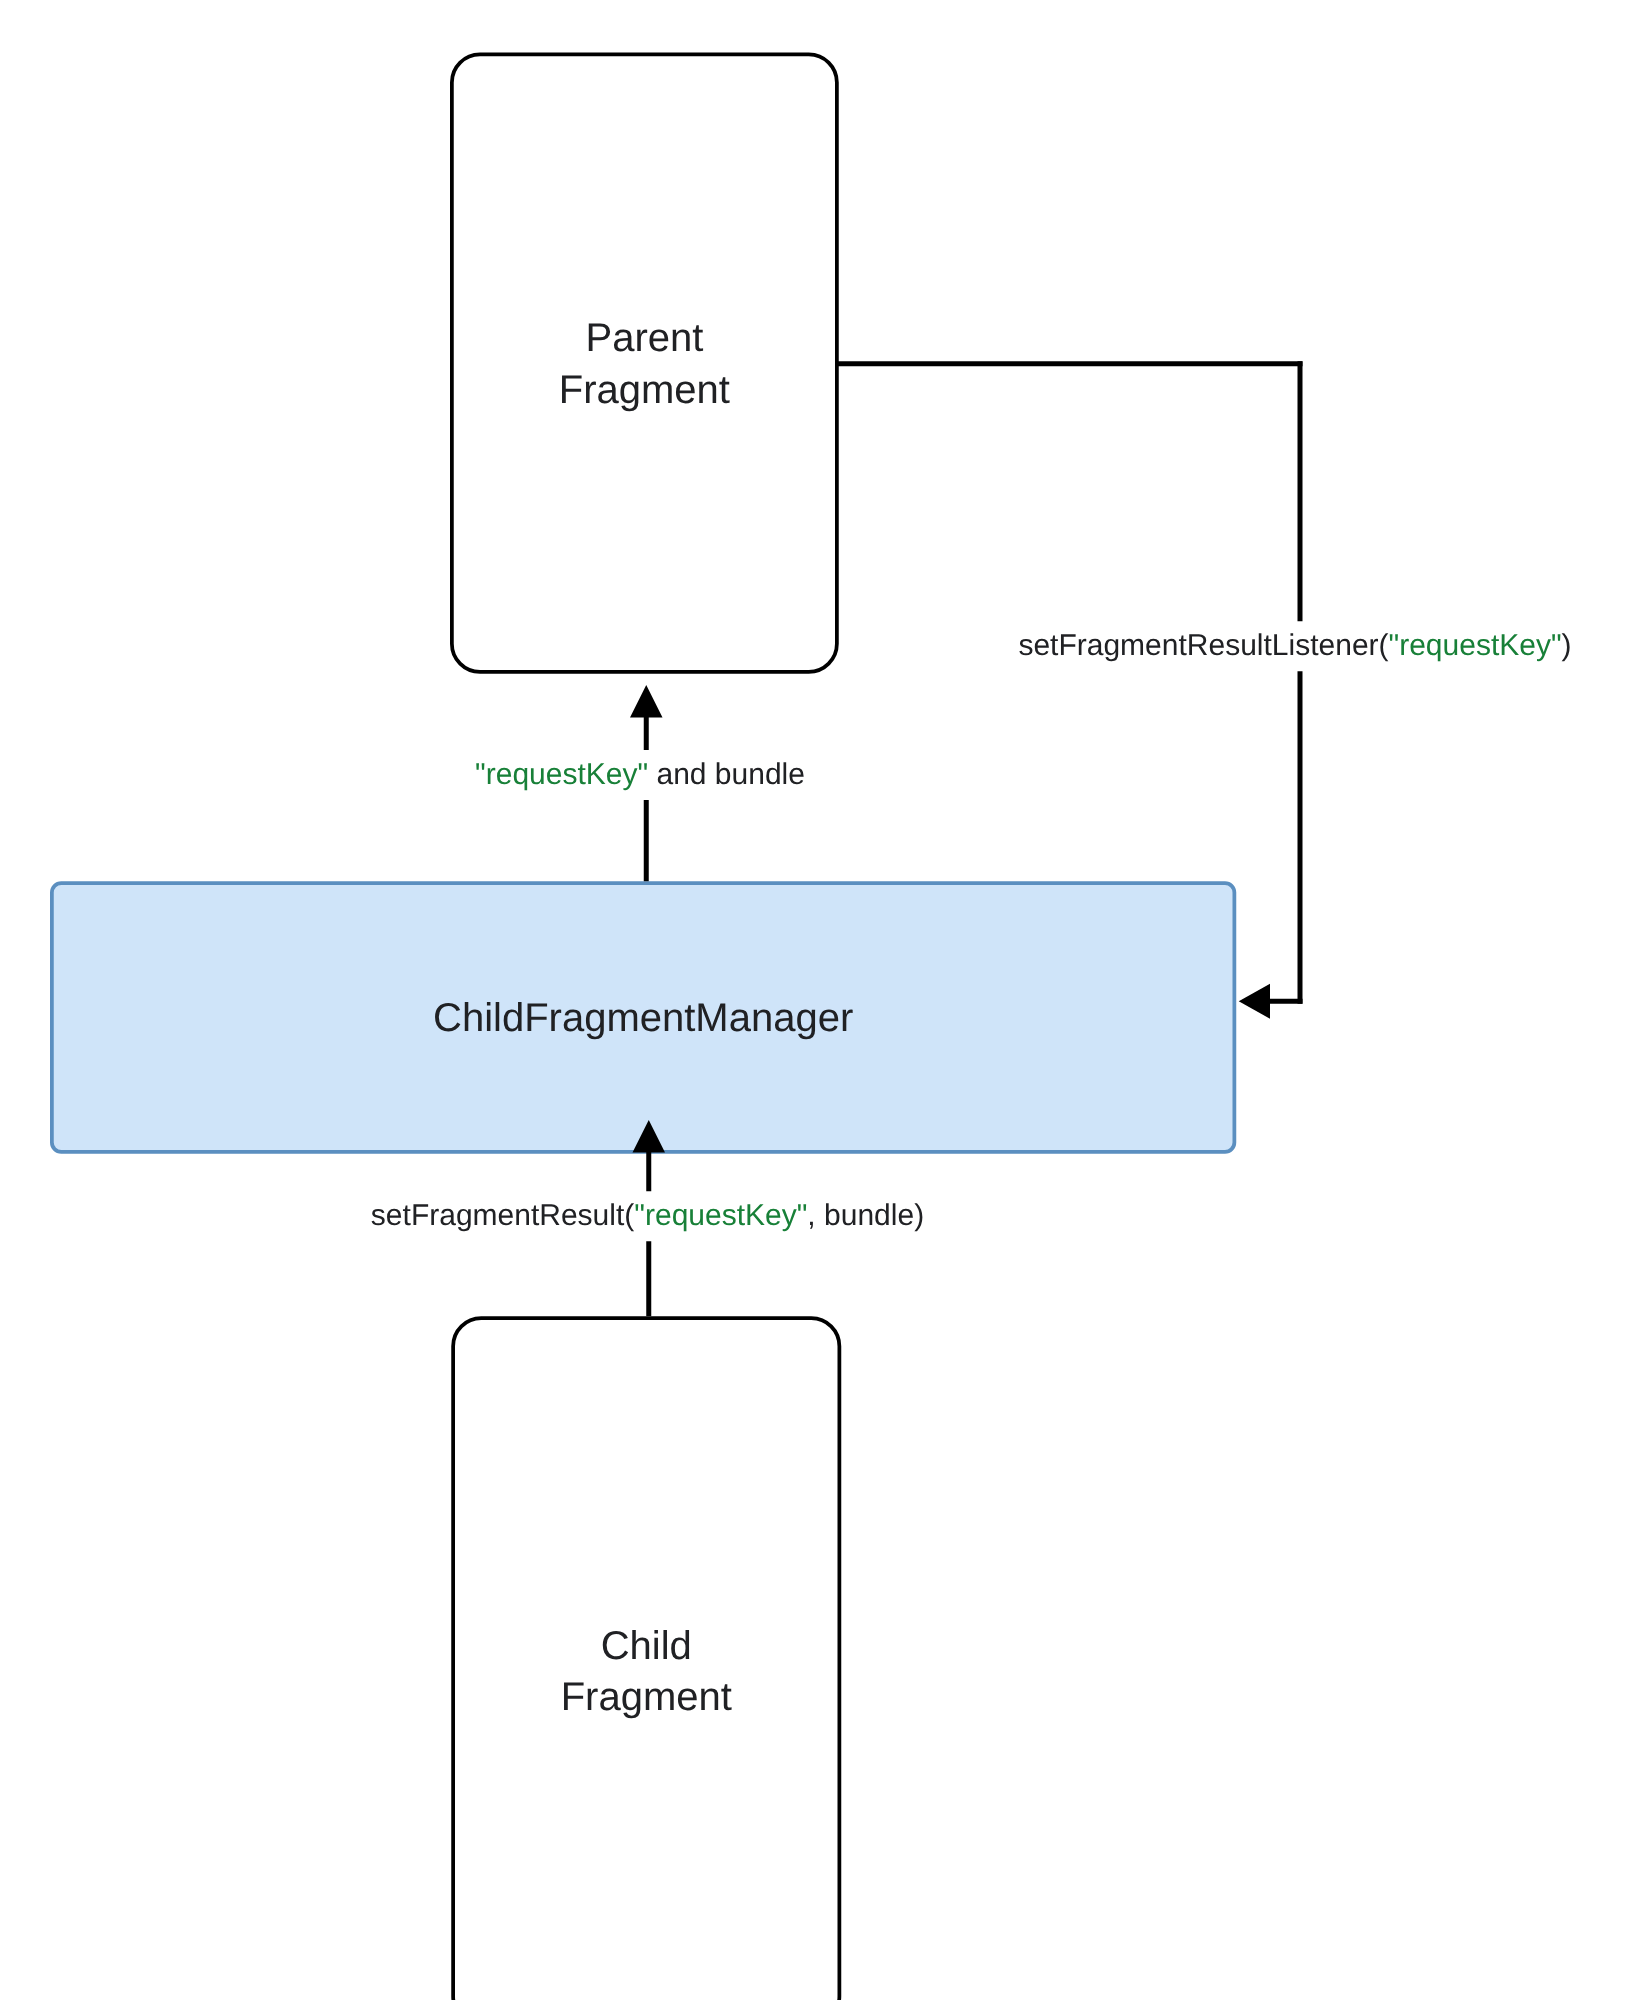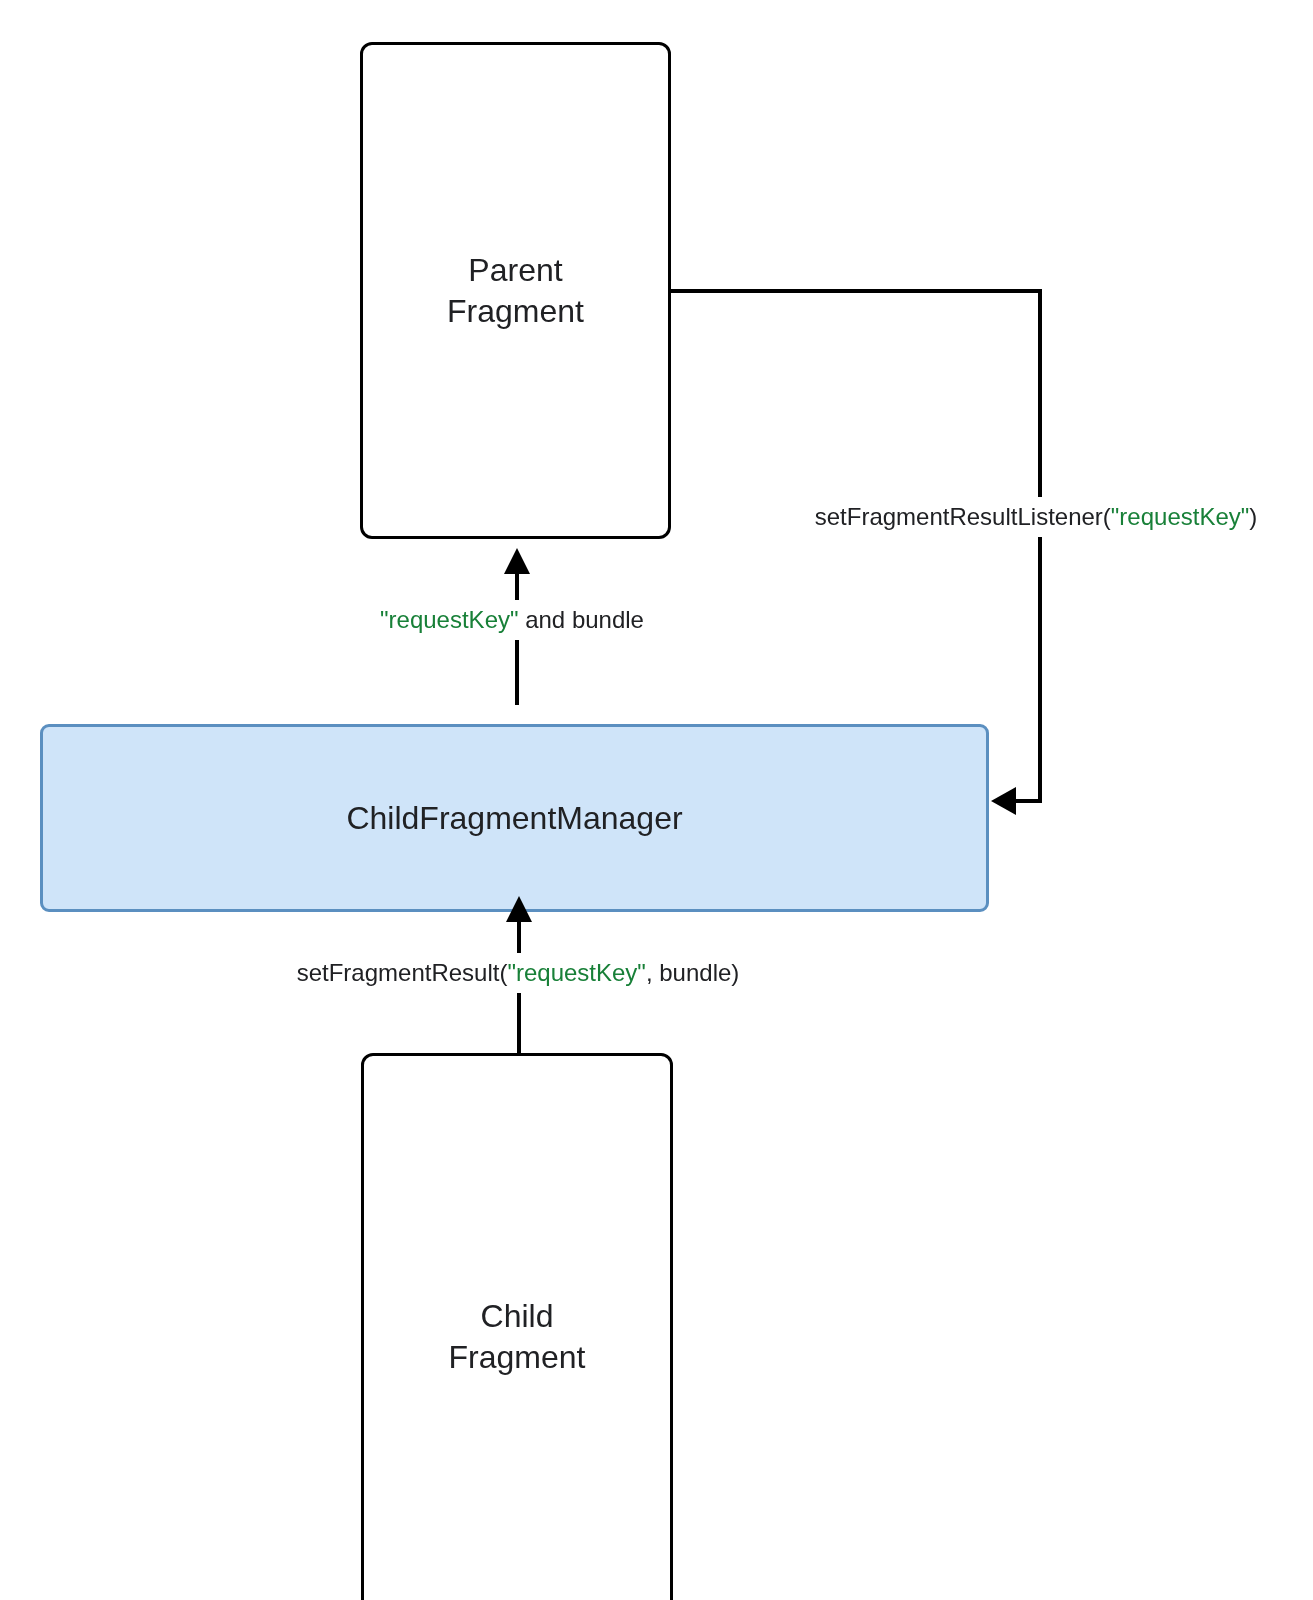--- a/index.html
+++ b/index.html
@@ -20,21 +20,21 @@
   .node {
     position: absolute;
     box-sizing: border-box;
     display: flex;
     align-items: center;
     justify-content: center;
     text-align: center;
   }
   .fragment-node {
     border: 3px solid var(--line, #000000);
-    border-radius: 12px;
+    border-radius: 24px;
     background: #ffffff;
   }
   .manager-node {
     border: 3px solid var(--manager-border, #5b8fc0);
     border-radius: 9px;
     background: var(--manager-fill, #cfe4f9);
   }
   .node-label {
     font-size: 32px;
     line-height: 41px;
@@ -82,21 +82,21 @@
 
 <div class="canvas" style="--bg: #ffffff; --line: #000000; --text: #202124; --key-green: #188038; --manager-fill: #cfe4f9; --manager-border: #5b8fc0;">
 
   <div class="node fragment-node" style="left:360px; top:42px; width:311px; height:497px;">
     <div class="node-label">
       <div>Parent</div>
       <div>Fragment</div>
     </div>
   </div>
 
-  <div class="node manager-node" style="left:40px; top:724px; width:949px; height:188px;">
+  <div class="node manager-node" style="left:40px; top:705px; width:949px; height:218px;">
     <div class="node-label">ChildFragmentManager</div>
   </div>
 
   <div class="node fragment-node" style="left:361px; top:1053px; width:312px; height:568px;">
     <div class="node-label">
       <div>Child</div>
       <div>Fragment</div>
     </div>
   </div>
 

